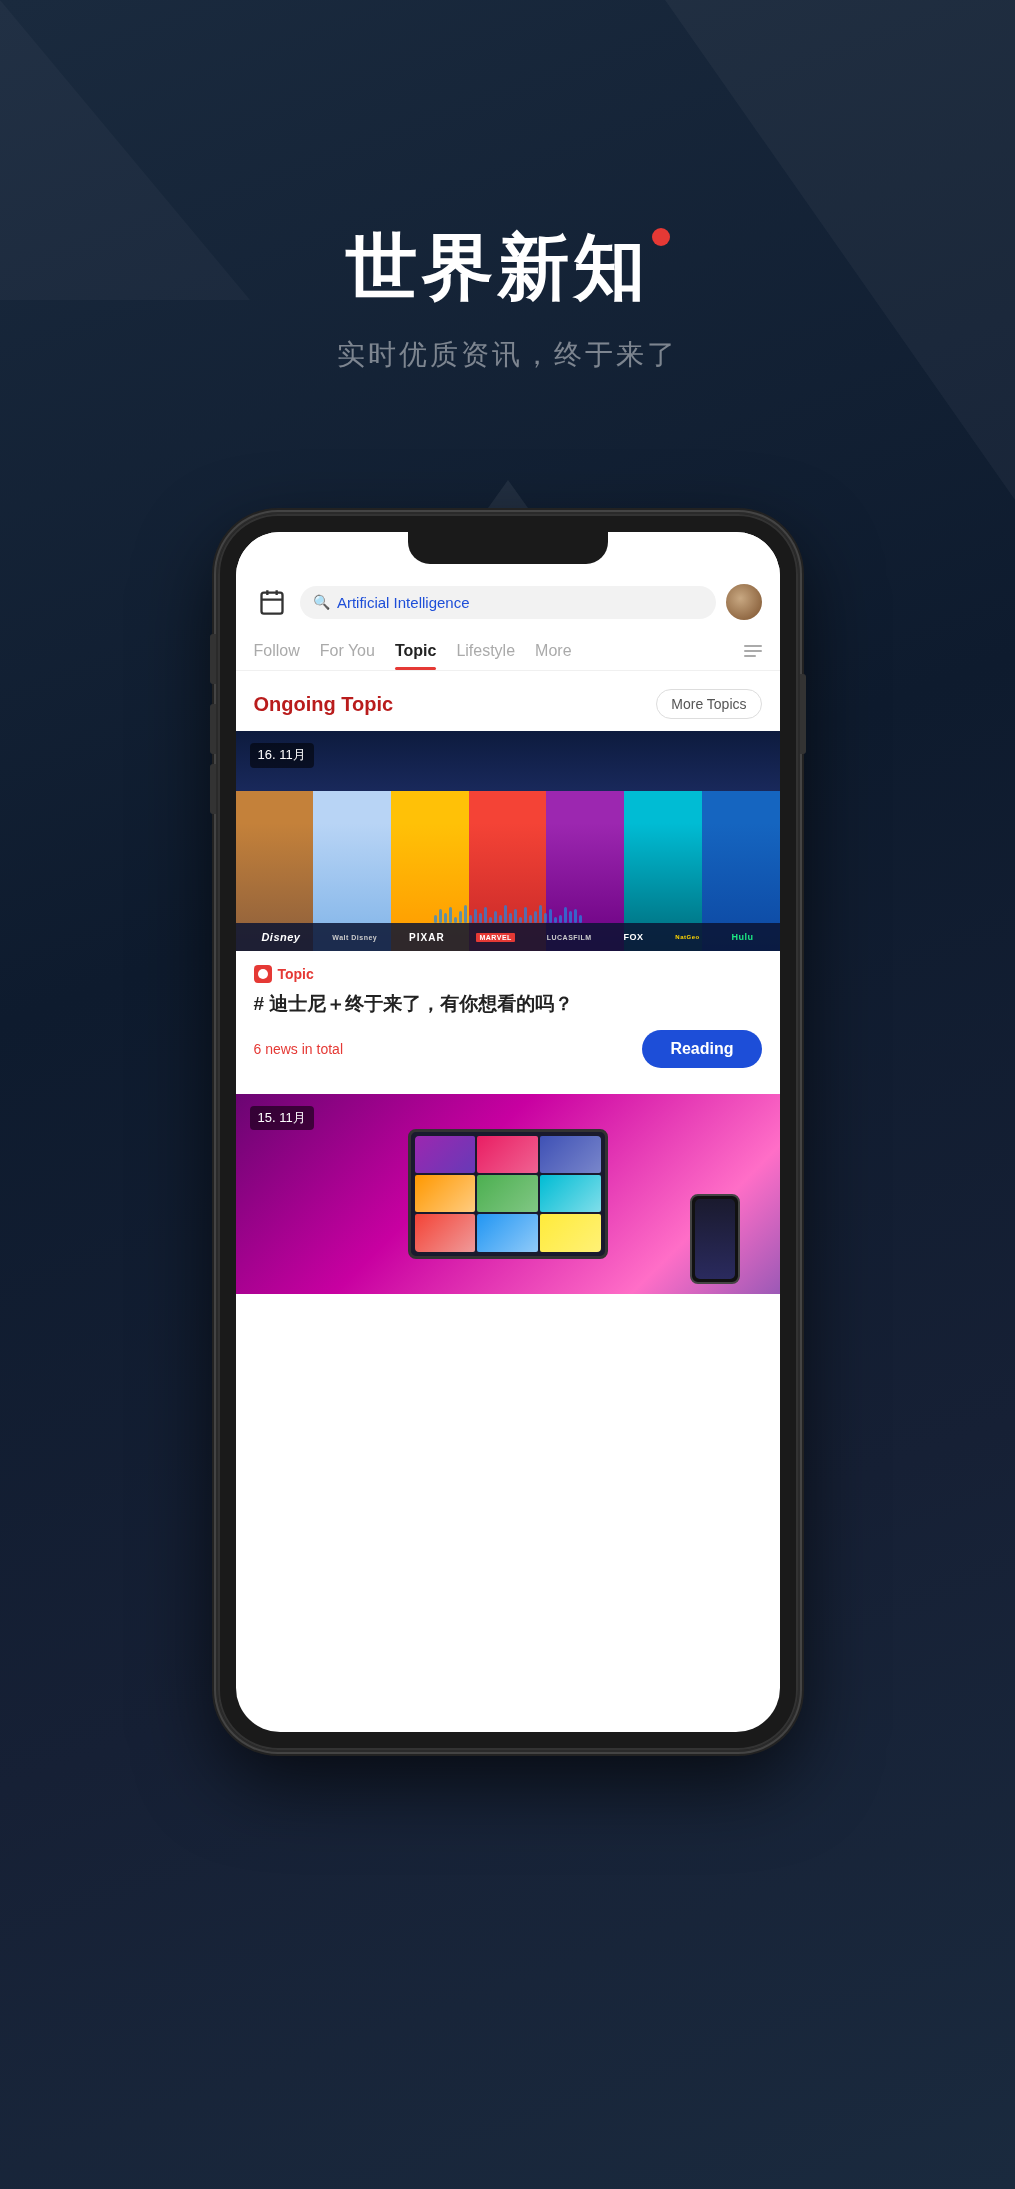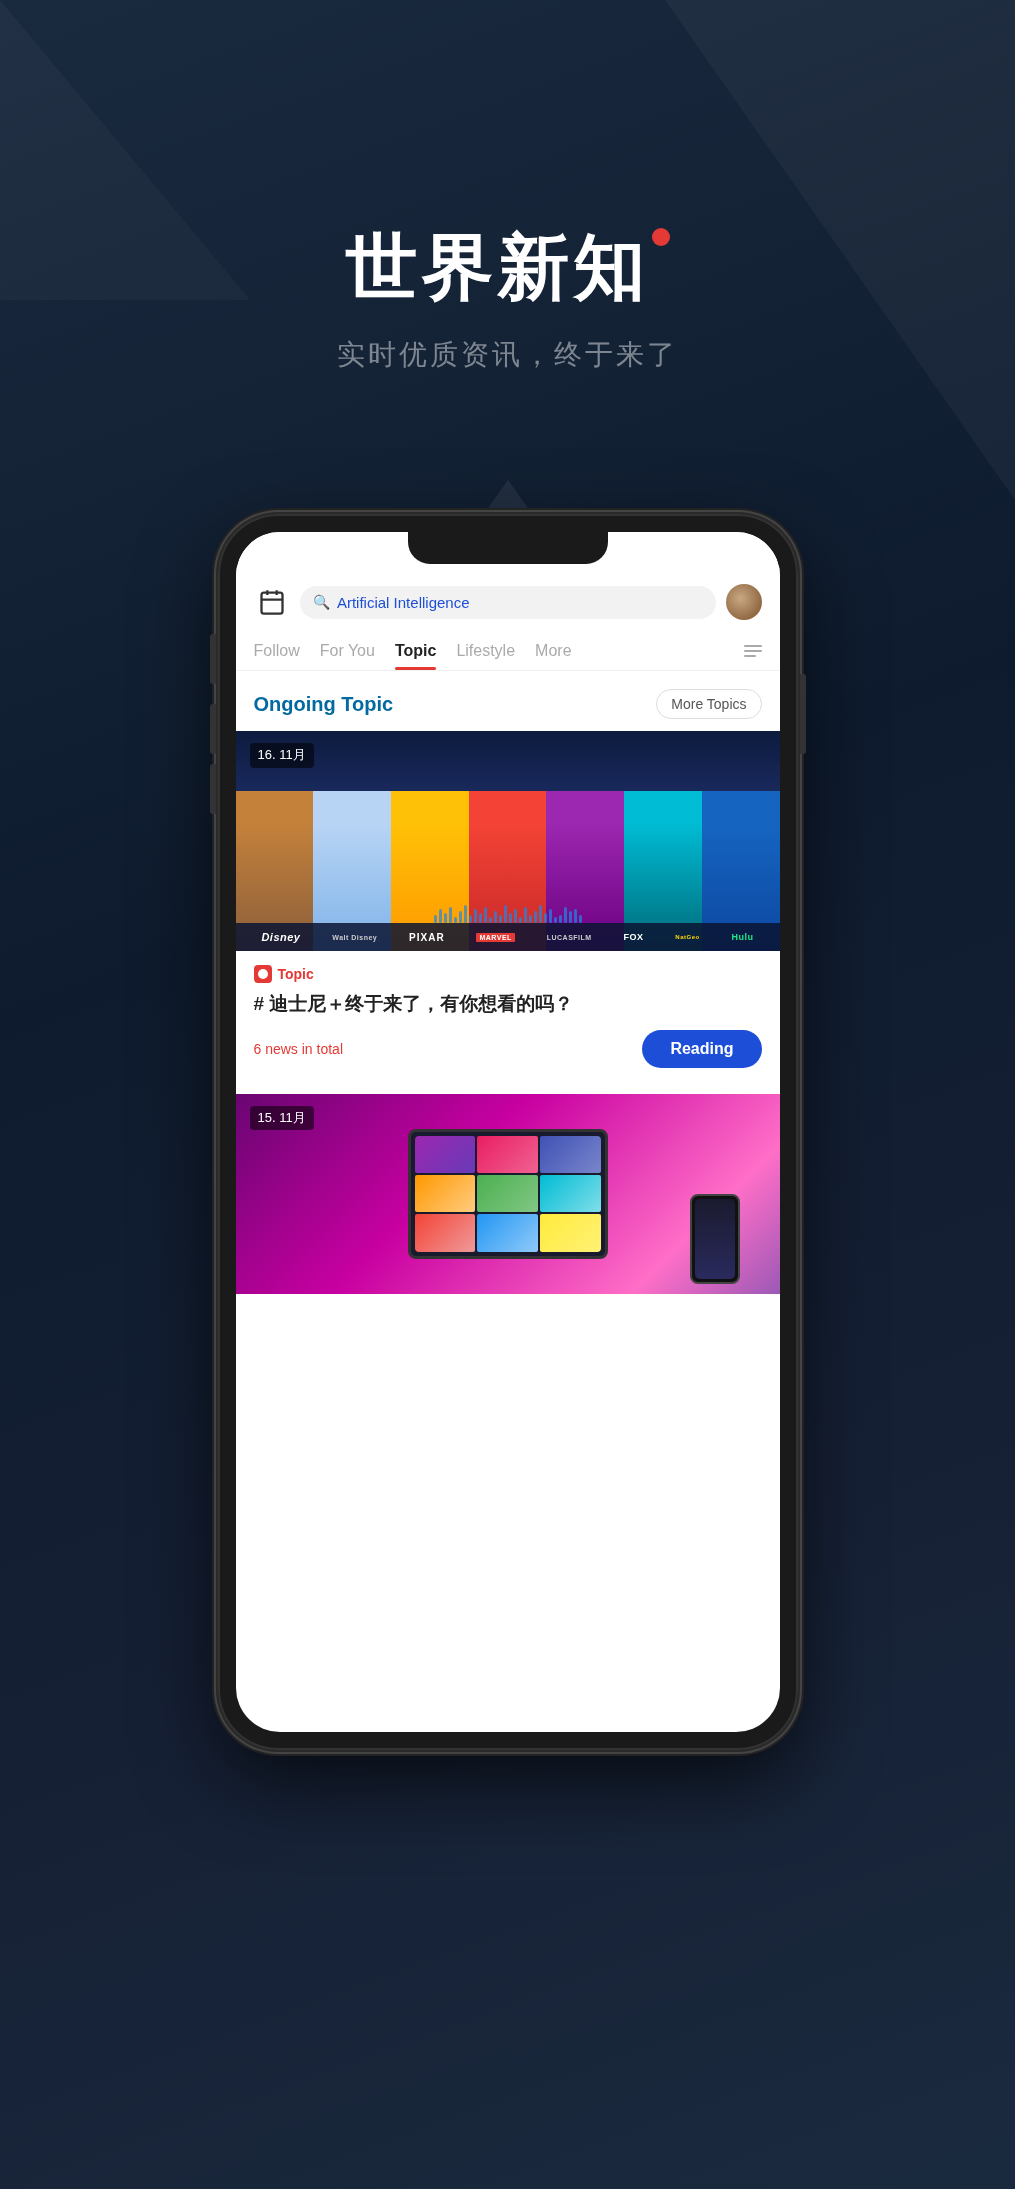--- a/index.html
+++ b/index.html
@@ -266,21 +266,21 @@
     .section-header {
       display: flex;
       align-items: center;
       justify-content: space-between;
       padding: 18px 18px 12px 18px;
       background: #fff;
     }
     .section-title {
       font-size: 20px;
       font-weight: 700;
-      color: #0369a1;
+      color: #b91c1c;
     }
     .more-topics-btn {
       border: 1px solid #ddd;
       border-radius: 20px;
       padding: 6px 14px;
       font-size: 14px;
       color: #555;
       background: #fff;
       cursor: pointer;
     }

